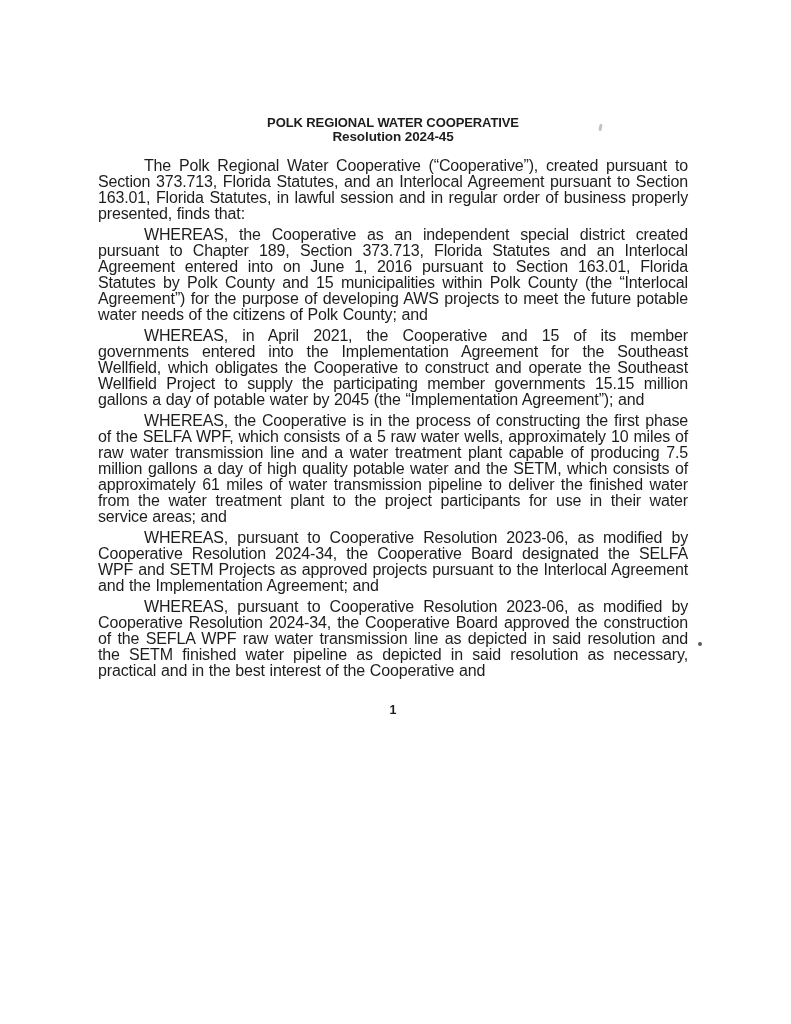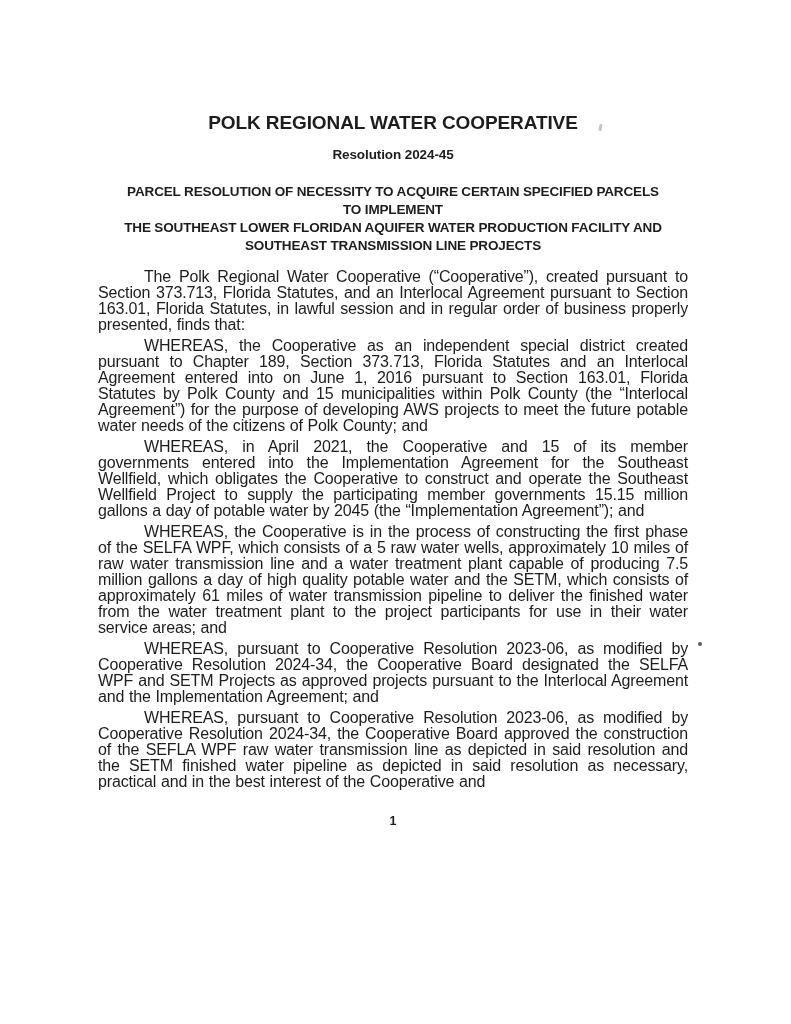--- a/index.html
+++ b/index.html
@@ -19,30 +19,30 @@
   }
   .content {
     position: absolute;
     top: 0; left: 0; right: 0; bottom: 0;
     padding: 116px 103px 0 98px;
     box-sizing: border-box;
   }
   .doc-title {
     text-align: center;
     font-weight: bold;
-    font-size: 19px;
+    font-size: 13px;
     line-height: 14px;
     letter-spacing: -0.1px;
   }
   .resolution-no {
     text-align: center;
     font-weight: bold;
     font-size: 13.5px;
     line-height: 14px;
-    margin-top: 18px;
+    margin-top: 0;
     letter-spacing: -0.1px;
   }
   .subject {
     margin-top: 21px;
     text-align: center;
     font-weight: bold;
     font-size: 13.5px;
     line-height: 18px;
     letter-spacing: -0.15px;
   }
@@ -90,26 +90,20 @@
 </head>
 <body>
 
 <div class="page">
   <div class="content">
 
     <div class="doc-title">POLK REGIONAL WATER COOPERATIVE</div>
 
     <div class="resolution-no">Resolution 2024-45</div>
 
-    <div class="subject">
-      <div>PARCEL RESOLUTION OF NECESSITY TO ACQUIRE CERTAIN SPECIFIED PARCELS</div>
-      <div>TO IMPLEMENT</div>
-      <div>THE SOUTHEAST LOWER FLORIDAN AQUIFER WATER PRODUCTION FACILITY AND</div>
-      <div>SOUTHEAST TRANSMISSION LINE PROJECTS</div>
-    </div>
 
     <div class="doc-body">
       <p><span class="lead"></span><span>The Polk Regional Water Cooperative (“Cooperative”), created pursuant to Section 373.713, Florida Statutes, and an Interlocal Agreement pursuant to Section 163.01, Florida Statutes, in lawful session and in regular order of business properly presented, finds that:</span></p>
 
       <p><span class="lead">WHEREAS,</span><span> the Cooperative as an independent special district created pursuant to Chapter 189, Section 373.713, Florida Statutes and an Interlocal Agreement entered into on June 1, 2016 pursuant to Section 163.01, Florida Statutes by Polk County and 15 municipalities within Polk County (the “Interlocal Agreement”) for the purpose of developing AWS projects to meet the future potable water needs of the citizens of Polk County; and</span></p>
 
       <p><span class="lead">WHEREAS,</span><span> in April 2021, the Cooperative and 15 of its member governments entered into the Implementation Agreement for the Southeast Wellfield, which obligates the Cooperative to construct and operate the Southeast Wellfield Project to supply the participating member governments 15.15 million gallons a day of potable water by 2045 (the “Implementation Agreement”); and</span></p>
 
 
       <p><span class="lead">WHEREAS,</span><span> the Cooperative is in the process of constructing the first phase of the SELFA WPF, which consists of a 5 raw water wells, approximately 10 miles of raw water transmission line and a water treatment plant capable of producing 7.5 million gallons a day of high quality potable water and the SETM, which consists of approximately 61 miles of water transmission pipeline to deliver the finished water from the water treatment plant to the project participants for use in their water service areas; and</span></p>

